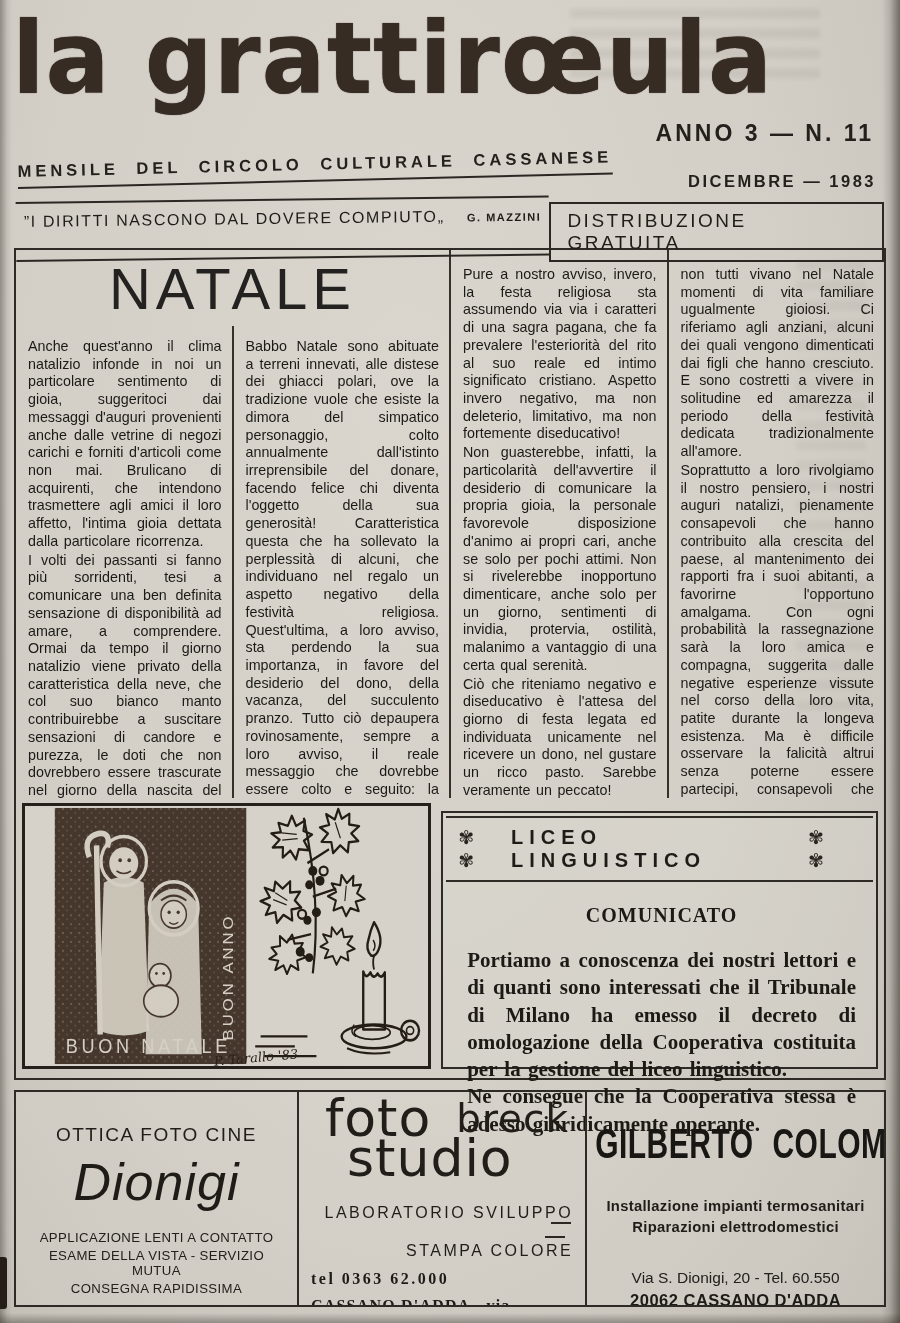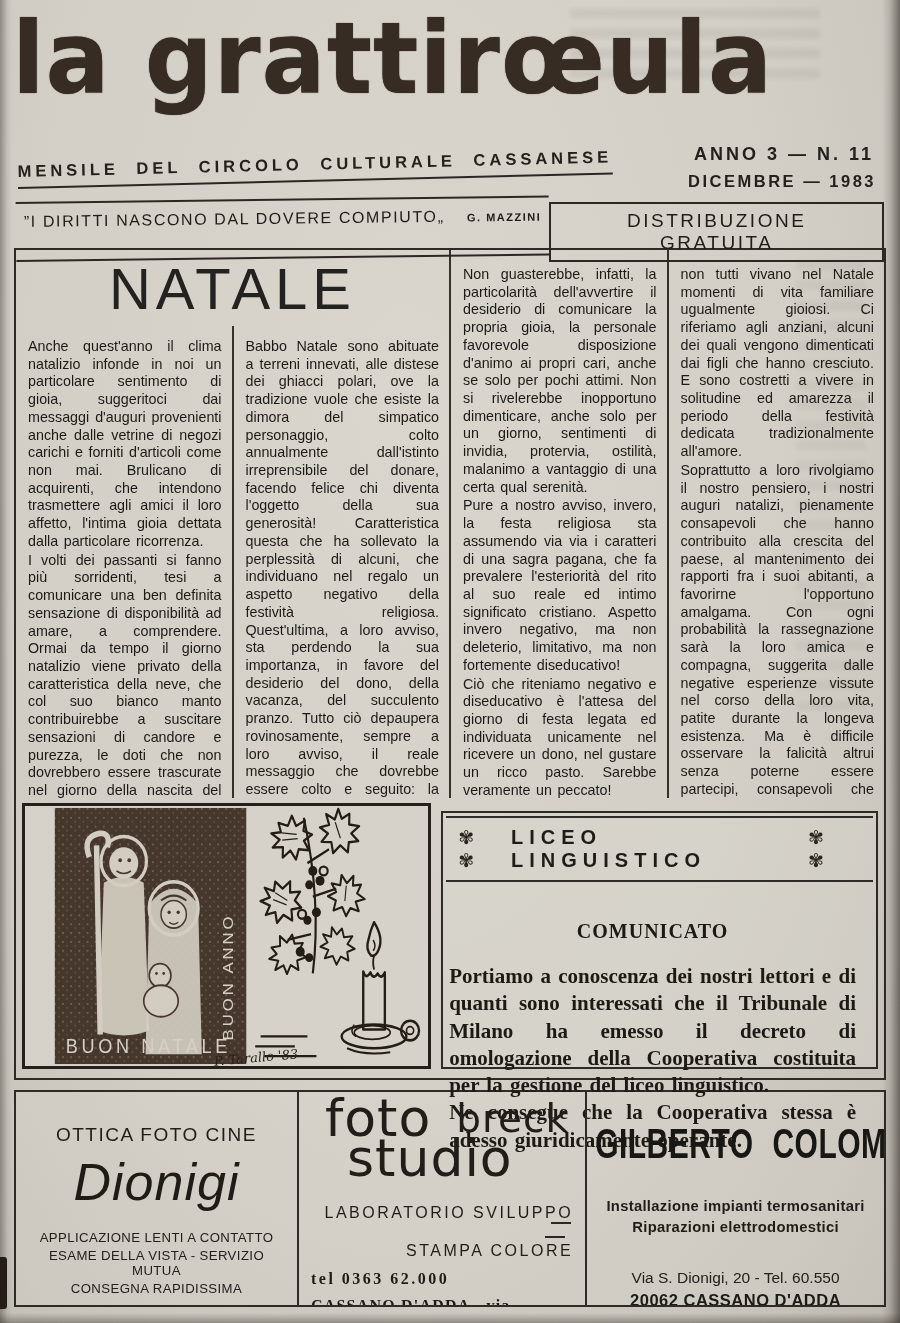--- a/index.html
+++ b/index.html
@@ -29,33 +29,33 @@
     font-size:95px;line-height:1.18;letter-spacing:1px;
     color:#362c24; transform:scaleY(1.05); transform-origin:left top;
     text-shadow:0 0 1px #362c24;
   }
   .mast-subtitle{
     position:absolute;left:18px;top:162px;
     font-weight:bold;font-size:16.5px;letter-spacing:4px;word-spacing:9px;
     border-bottom:2.5px solid #2b2823;padding-bottom:6px;
     transform:rotate(-1.4deg);transform-origin:left bottom;color:#24211d;
   }
-  .mast-issue{position:absolute;right:26px;top:144px;font-weight:bold;font-size:18px;letter-spacing:3px;color:#24211d;}
+  .mast-issue{position:absolute;right:26px;top:120px;font-weight:bold;font-size:23px;letter-spacing:3px;color:#24211d;}
   .mast-date{position:absolute;right:24px;top:172px;font-weight:bold;font-size:16.5px;letter-spacing:2.5px;color:#24211d;}
   .motto-row{position:absolute;left:16px;right:16px;top:202px;display:flex;align-items:stretch;}
   .motto-cell{
     flex:1.16;border-top:2.5px solid #2b2823;border-bottom:2.5px solid #2b2823;
     padding:9px 8px 11px 8px; transform:rotate(-0.7deg); transform-origin:left center;
     white-space:nowrap;
   }
   .motto-quote{font-size:16px;letter-spacing:1.6px;color:#201d19;}
   .motto-author{font-size:11px;font-weight:bold;letter-spacing:1.5px;margin-left:18px;color:#201d19;}
   .dist-cell{
     flex:.84;border:2.5px solid #2b2823;display:flex;align-items:center;
-    padding:6px 16px;font-size:19px;letter-spacing:2.5px;word-spacing:8px;color:#201d19;text-align:center;
+    padding:6px 16px;font-size:19px;letter-spacing:2.5px;word-spacing:8px;color:#201d19;
   }
 
   
   .article-frame{margin:0 14px;border:2.5px solid #2e2a25;}
   .text-grid{display:flex;height:548px;overflow:hidden;}
   .half{display:flex;flex-direction:column;width:50%;}
   .half.left{border-right:2px solid #35302a;}
   .headline{
     height:76px;display:flex;align-items:center;justify-content:center;
     font-size:58px;letter-spacing:5px;color:#242220;font-weight:400;
@@ -79,21 +79,21 @@
     font-style:italic;font-size:13px;color:#2a221b;transform:rotate(-5deg);
   }
   .liceo-box{flex:1;border:2.5px solid #2e2a25;margin-top:8px;display:flex;flex-direction:column;box-sizing:border-box;background:rgba(222,218,210,.35);}
   .liceo-header{
     display:flex;align-items:center;justify-content:space-between;
     border-top:2px solid #2e2a25;border-bottom:2px solid #2e2a25;
     margin:3px 3px 0 3px;padding:8px 12px;
   }
   .liceo-title{font-weight:bold;font-size:20px;letter-spacing:6px;word-spacing:12px;color:#1f1c18;}
   .ornament{font-size:19px;letter-spacing:6px;color:#2a251f;}
-  .liceo-body{font-family:"Liberation Serif", serif;font-weight:bold;color:#1d1a16;padding:4px 20px 0 6px;margin-top:16px;}
+  .liceo-body{font-family:"Liberation Serif", serif;font-weight:bold;color:#1d1a16;padding:4px 20px 0 24px;}
   .comunicato{text-align:center;font-size:20px;letter-spacing:1px;margin:18px 0 20px;}
   .liceo-body p{margin:0;text-align:justify;font-size:21px;line-height:1.3;word-spacing:2px;}
 
   
   .ads-row{margin:10px 14px 0;border:2.5px solid #2e2a25;display:flex;height:217px;box-sizing:border-box;background:rgba(222,218,210,.25);}
   .ad{box-sizing:border-box;padding:12px 8px;text-align:center;overflow:hidden;}
   .ad1{flex:0 0 32.6%;border-right:2.5px solid #2e2a25;}
   .ad2{flex:0 0 33.2%;border-right:2.5px solid #2e2a25;text-align:left;padding:4px 12px;}
   .ad3{flex:1;}
   .ad1 .kicker{font-size:19px;letter-spacing:1.5px;color:#211e1a;margin-top:20px;}
@@ -151,22 +151,22 @@
 
           </div>
           <div class="col">
             <p>Babbo Natale sono abituate a terreni innevati, alle distese dei ghiacci polari, ove la tradizione vuole che esiste la dimora del simpatico personaggio, colto annualmente dall'istinto irreprensibile del donare, facendo felice chi diventa l'oggetto della sua generosità! Caratteristica questa che ha sollevato la perplessità di alcuni, che individuano nel regalo un aspetto negativo della festività religiosa. Quest'ultima, a loro avviso, sta perdendo la sua importanza, in favore del desiderio del dono, della vacanza, del succulento pranzo. Tutto ciò depaupera rovinosamente, sempre a loro avviso, il reale messaggio che dovrebbe essere colto e seguito: la felicità per la nascita del Salvatore, il fanciullo nato 1983 anno or sono in una mangiatoia.</p>
           </div>
         </div>
       </div>
       <div class="half right">
         <div class="cols2">
           <div class="col rule">
+            <p>Pure a nostro avviso, invero, la festa religiosa sta assumendo via via i caratteri di una sagra pagana, che fa prevalere l'esteriorità del rito al suo reale ed intimo significato cristiano. Aspetto invero negativo, ma non deleterio, limitativo, ma non fortemente diseducativo!</p>
             <p>Non guasterebbe, infatti, la particolarità dell'avvertire il desiderio di comunicare la propria gioia, la personale favorevole disposizione d'animo ai propri cari, anche se solo per pochi attimi. Non si rivelerebbe inopportuno dimenticare, anche solo per un giorno, sentimenti di invidia, protervia, ostilità, malanimo a vantaggio di una certa qual serenità.</p>
-            <p>Pure a nostro avviso, invero, la festa religiosa sta assumendo via via i caratteri di una sagra pagana, che fa prevalere l'esteriorità del rito al suo reale ed intimo significato cristiano. Aspetto invero negativo, ma non deleterio, limitativo, ma non fortemente diseducativo!</p>
             <p>Ciò che riteniamo negativo e diseducativo è l'attesa del giorno di festa legata ed individuata unicamente nel ricevere un dono, nel gustare un ricco pasto. Sarebbe veramente un peccato!</p>
 
           </div>
           <div class="col">
             <p>non tutti vivano nel Natale momenti di vita familiare ugualmente gioiosi. Ci riferiamo agli anziani, alcuni dei quali vengono dimenticati dai figli che hanno cresciuto. E sono costretti a vivere in solitudine ed amarezza il periodo della festività dedicata tradizionalmente all'amore.</p>
             <p>Soprattutto a loro rivolgiamo il nostro pensiero, i nostri auguri natalizi, pienamente consapevoli che hanno contribuito alla crescita del paese, al mantenimento dei rapporti fra i suoi abitanti, a favorirne l'opportuno amalgama. Con ogni probabilità la rassegnazione sarà la loro amica e compagna, suggerita dalle negative esperienze vissute nel corso della loro vita, patite durante la longeva esistenza. Ma è difficile osservare la falicità altrui senza poterne essere partecipi, consapevoli che nessuno rivolgerà un pensiero d'amore, una parola affettuosa!</p>
           </div>
         </div>
       </div>
     </div>

